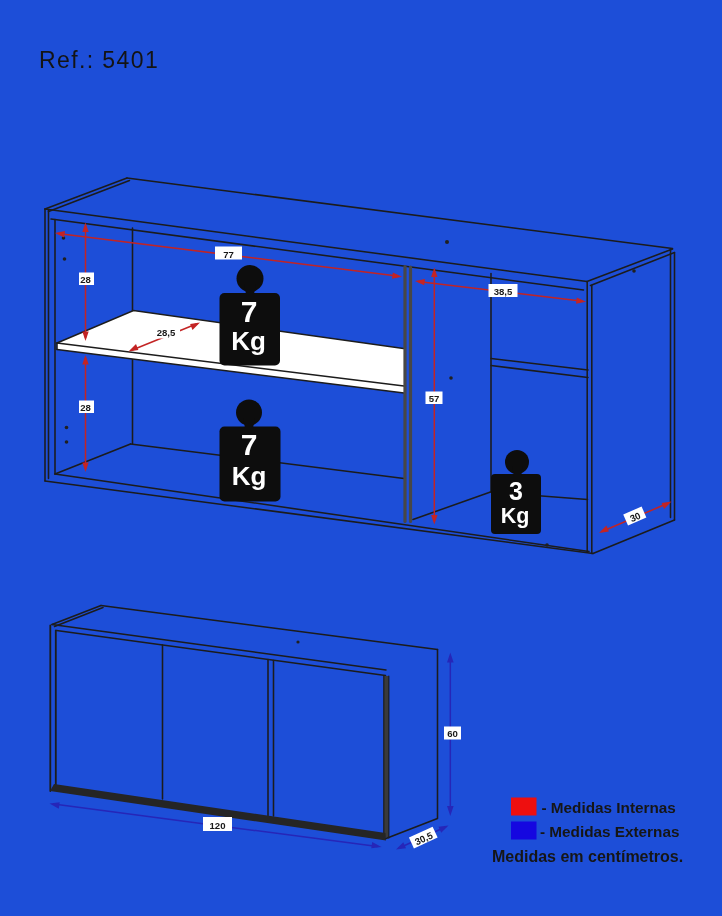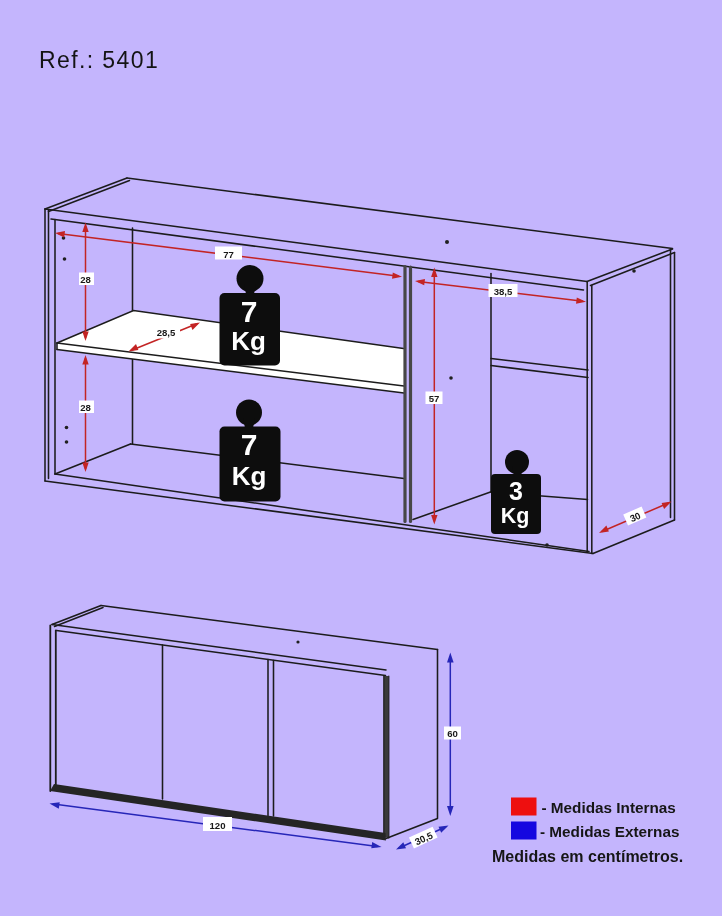--- a/index.html
+++ b/index.html
@@ -1,17 +1,17 @@
 <!DOCTYPE html>
 <html lang="pt"><head>
 <meta charset="utf-8">
 <title>Ref.: 5401</title>
 <style>
   html,body{margin:0;padding:0;background:#ffffff;}
-  .page{position:relative;width:722px;height:916px;background:#c4b5fd;overflow:hidden;
+  .page{position:relative;width:722px;height:916px;background:#1d4ed8;overflow:hidden;
         font-family:"Liberation Sans", sans-serif;}
   svg{display:block;filter:blur(0.4px);}
   text{font-family:"Liberation Sans", sans-serif;}
 </style>
 </head>
 <body>
 <div class="page">
 <svg width="722" height="916" viewBox="0 0 722 916">
 
 <g id="title">

